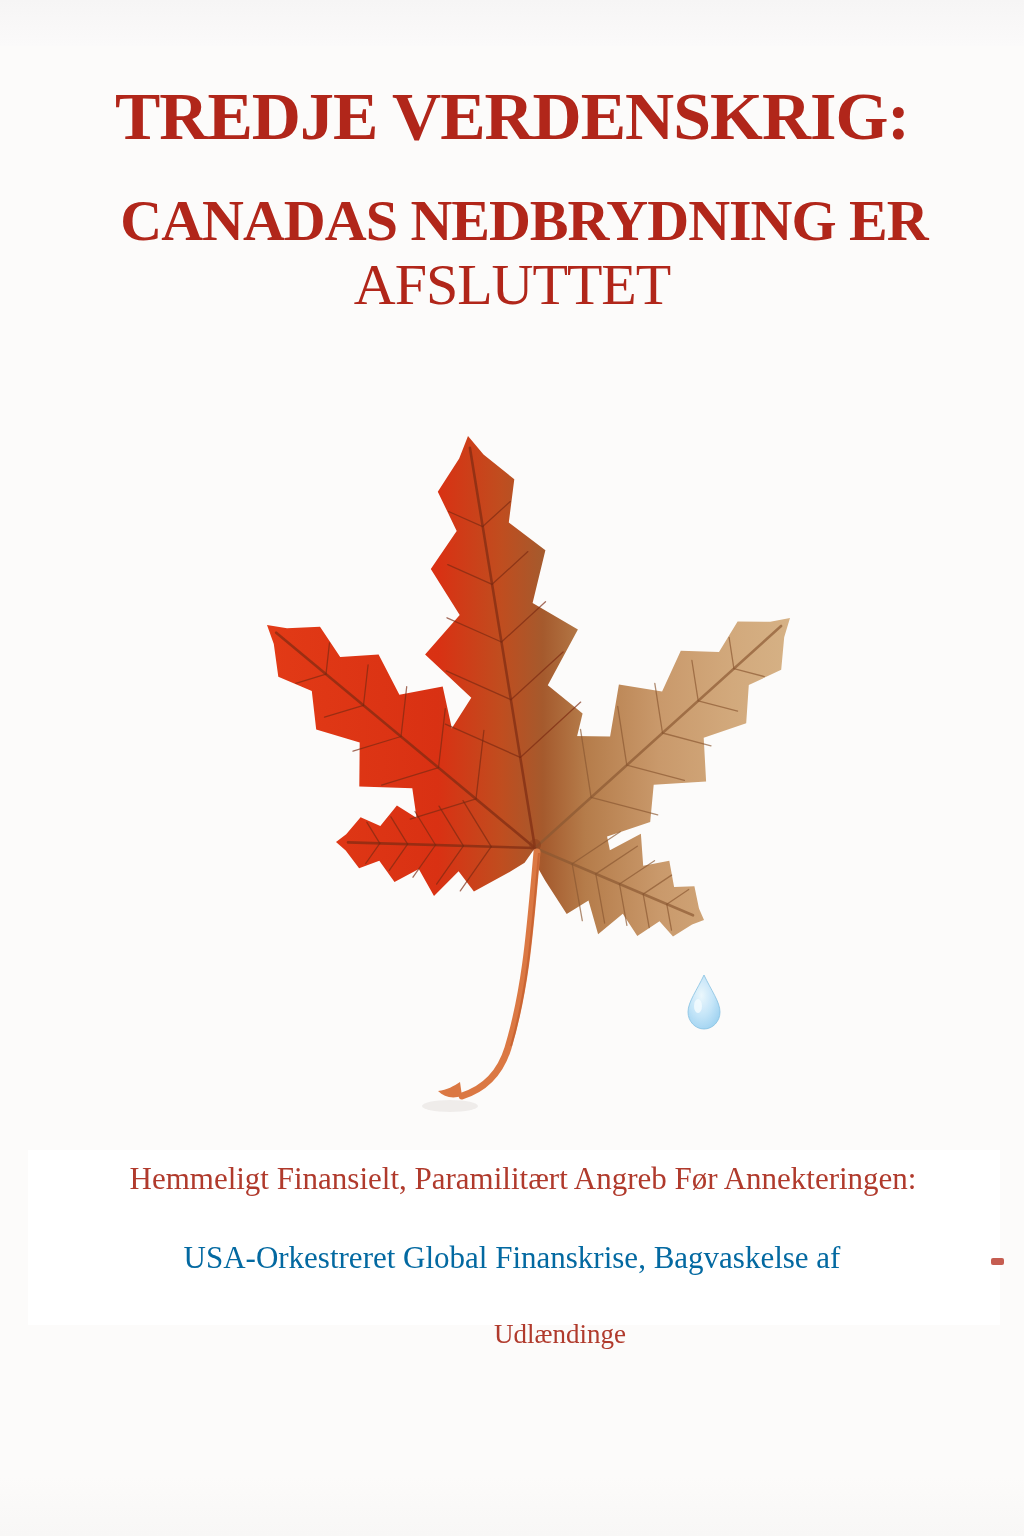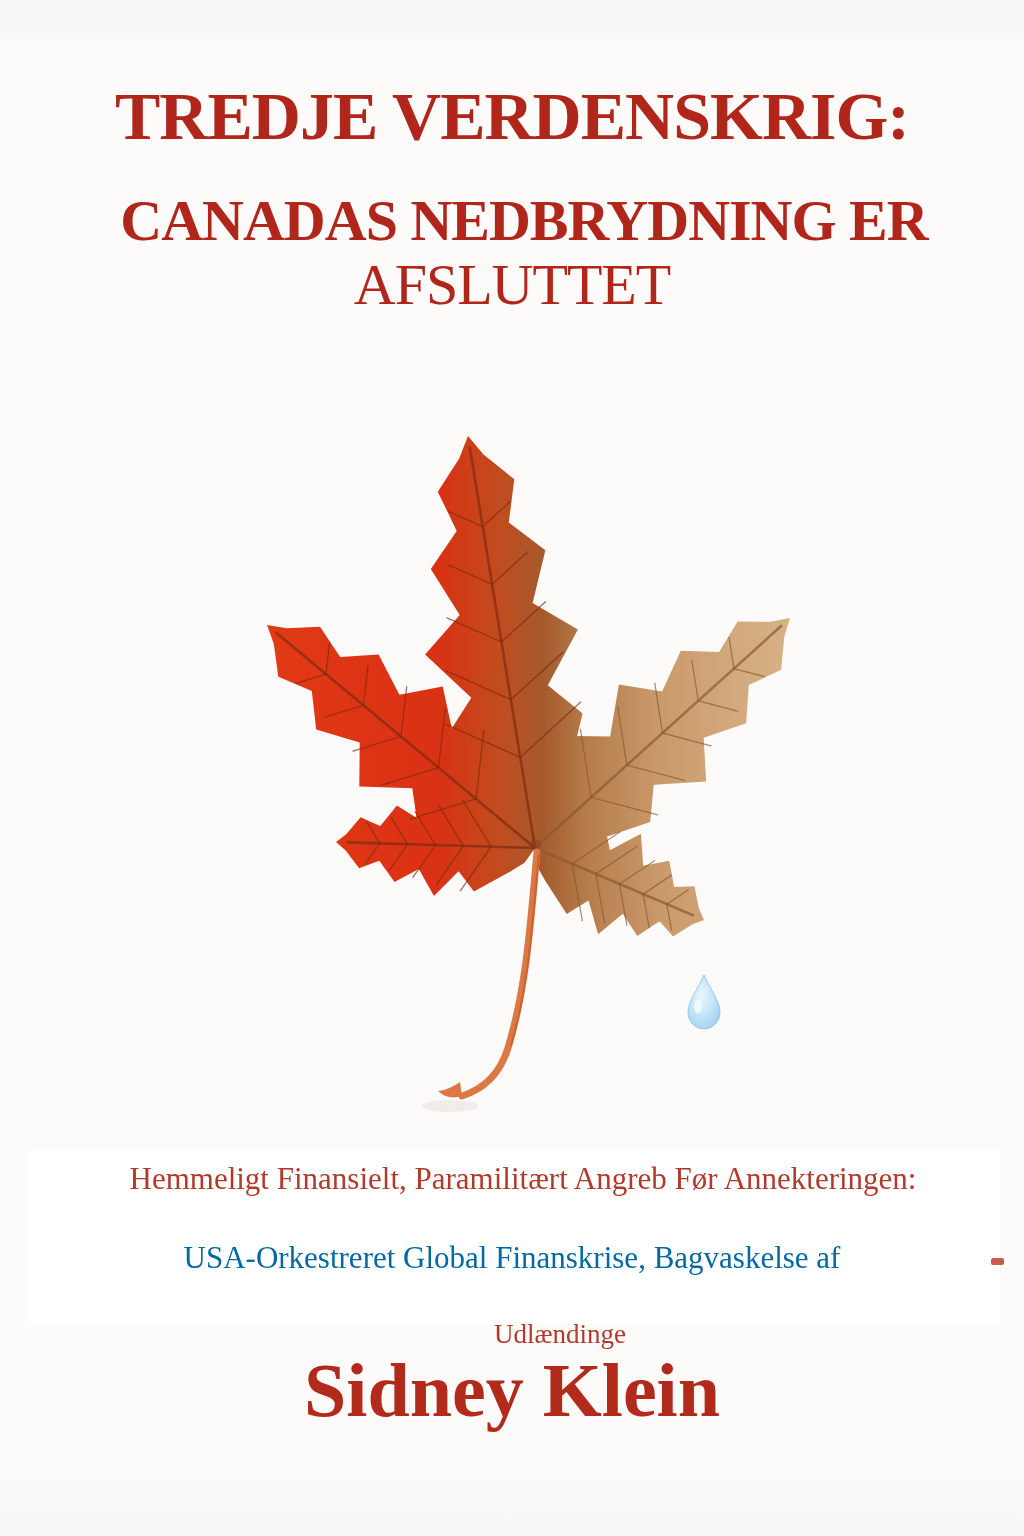--- a/index.html
+++ b/index.html
@@ -161,16 +161,15 @@
         <path d="M494,585 c7,15 16,27 16,37 a16,17 0 1,1 -32,0 c0,-10 9,-22 16,-37 z" fill="url(#dropGrad)" stroke="#7fbce0" stroke-width="0.8" opacity="0.95"></path>
         <ellipse cx="488" cy="616" rx="4" ry="7" fill="#f2fafe" opacity="0.85"></ellipse>
       </g>
     </svg>
   </div>
 
   <div class="line sub1">Hemmeligt Finansielt, Paramilitært Angreb Før Annekteringen:</div>
   <div class="line sub2">USA-Orkestreret Global Finanskrise, Bagvaskelse af</div>
   <div class="line sub3">Udlændinge</div>
 
-  <div class="line author">Sidney Klein</div>
 
   <div class="edge-artifact"></div>
 </div>
 
 </body></html>

